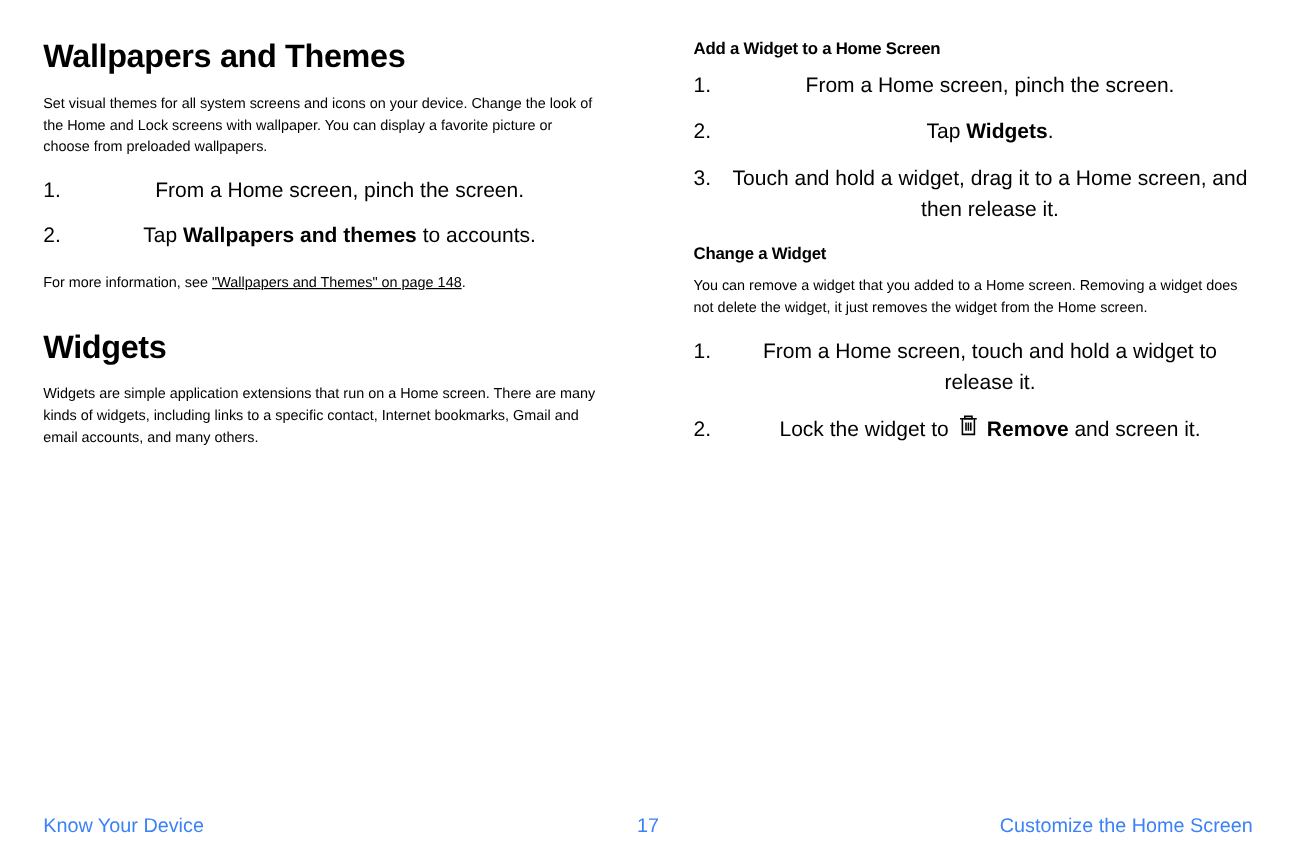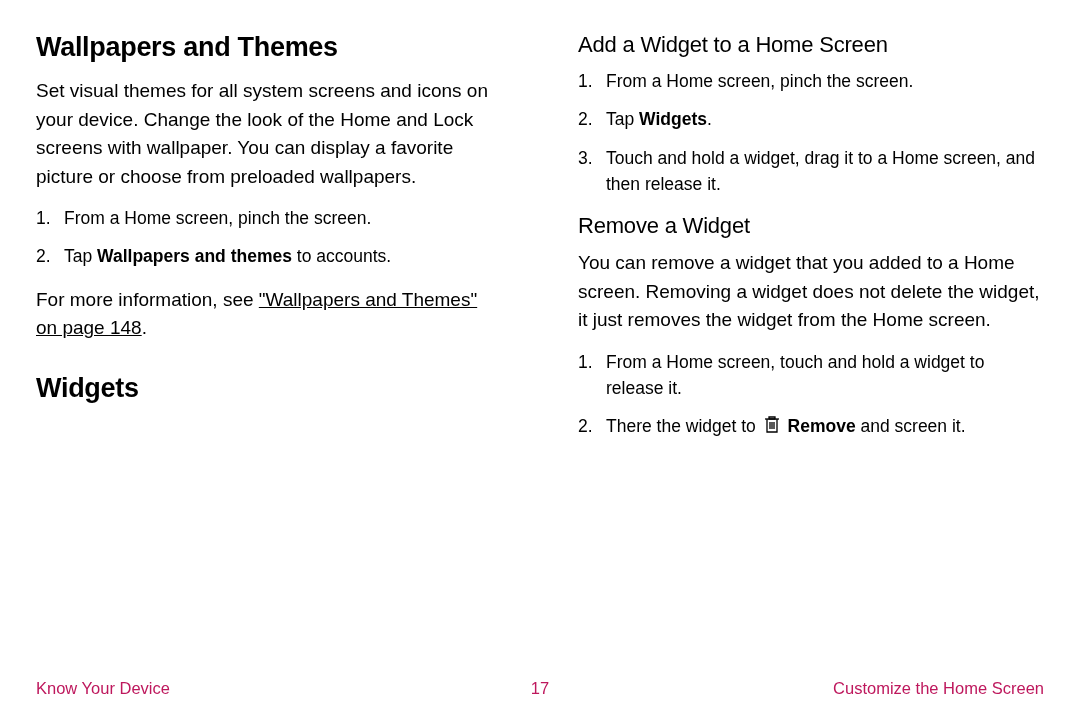--- a/index.html
+++ b/index.html
@@ -25,34 +25,35 @@
       flex: 1;
       min-width: 0;
     }
     h1 {
       font-size: 27px;
       font-weight: bold;
       margin-bottom: 14px;
       letter-spacing: -0.3px;
     }
     h2 {
-      font-size: 22px;
-      font-weight: normal;
+      font-size: 14px;
+      font-weight: bold;
       margin-bottom: 10px;
       letter-spacing: -0.2px;
     }
     p {
-      font-size: 19px;
+      font-size: 12px;
       line-height: 1.5;
       margin-bottom: 14px;
     }
     ol {
       list-style: none;
       counter-reset: step;
       margin-bottom: 16px;
+      text-align: center;
     }
     ol li {
       font-size: 17.5px;
       line-height: 1.5;
       margin-bottom: 12px;
       padding-left: 28px;
       position: relative;
       counter-increment: step;
     }
     ol li::before {
@@ -70,21 +71,21 @@
       margin-top: 30px;
     }
     .footer {
       position: absolute;
       bottom: 22px;
       left: 36px;
       right: 36px;
       display: flex;
       justify-content: space-between;
       font-size: 16.5px;
-      color: #be185d;
+      color: #3b82f6;
     }
     .footer-center {
       position: absolute;
       left: 50%;
       transform: translateX(-50%);
     }
     .trash-icon {
       display: inline-block;
       vertical-align: middle;
       margin: 0 2px;
@@ -101,38 +102,39 @@
       <li>From a Home screen, pinch the screen.</li>
       <li>
         <span>Tap </span><span class="bold">Wallpapers and themes</span><span> to accounts.</span>
       </li>
     </ol>
     <p>
       <span>For more information, see </span><span class="link">"Wallpapers and Themes" on page 148</span><span>.</span>
     </p>
 
     <h1 class="section-gap">Widgets</h1>
+    <p>Widgets are simple application extensions that run on a Home screen. There are many kinds of widgets, including links to a specific contact, Internet bookmarks, Gmail and email accounts, and many others.</p>
   </div>
 
   <div class="col">
     <h2>Add a Widget to a Home Screen</h2>
     <ol>
       <li>From a Home screen, pinch the screen.</li>
       <li>
         <span>Tap </span><span class="bold">Widgets</span><span>.</span>
       </li>
       <li>Touch and hold a widget, drag it to a Home screen, and then release it.</li>
     </ol>
 
-    <h2>Remove a Widget</h2>
+    <h2>Change a Widget</h2>
     <p>You can remove a widget that you added to a Home screen. Removing a widget does not delete the widget, it just removes the widget from the Home screen.</p>
     <ol>
       <li>From a Home screen, touch and hold a widget to release it.</li>
       <li>
-        <span>There the widget to </span><span class="trash-icon"><svg width="18" height="20" viewBox="0 0 18 20" fill="none" stroke="#000" stroke-width="1.3">
+        <span>Lock the widget to </span><span class="trash-icon"><svg width="18" height="20" viewBox="0 0 18 20" fill="none" stroke="#000" stroke-width="1.3">
               <path d="M2 5 L16 5"></path>
               <path d="M4 5 L4 18 L14 18 L14 5"></path>
               <path d="M6 3 L12 3 L12 5 L6 5 Z"></path>
               <path d="M7 8 L7 15"></path>
               <path d="M9 8 L9 15"></path>
               <path d="M11 8 L11 15"></path>
             </svg></span> <span class="bold">Remove</span><span> and screen it.</span>
       </li>
     </ol>
   </div>

